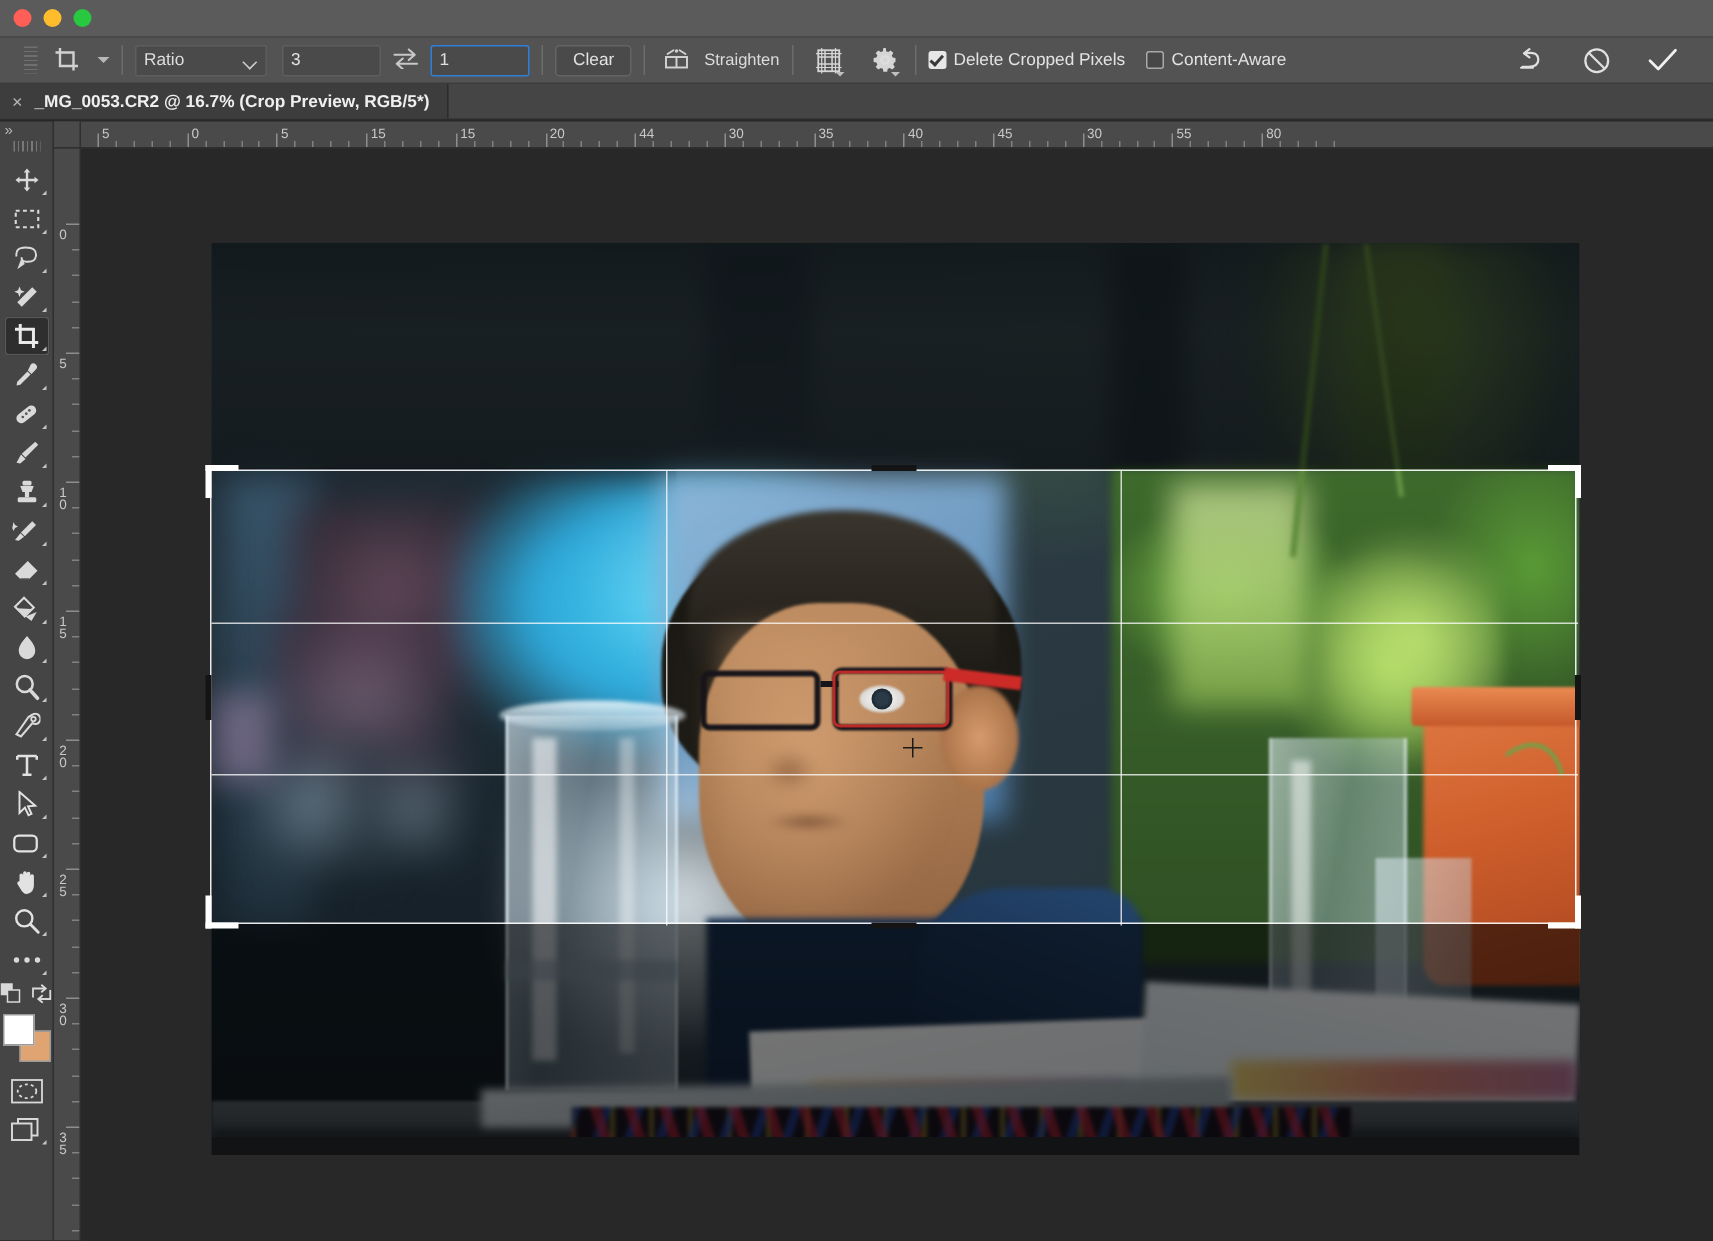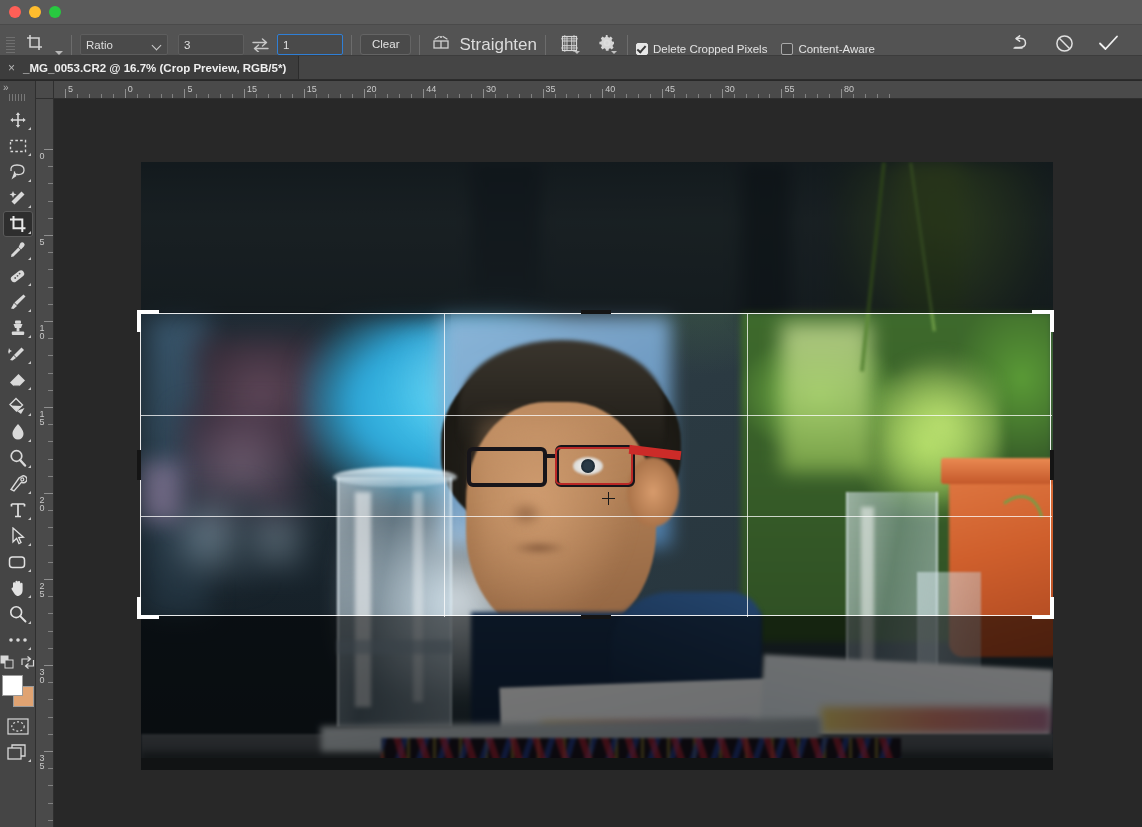--- a/index.html
+++ b/index.html
@@ -27,23 +27,23 @@
   .dot.green { background: #28c840; }
   #app-title {
     position: absolute; left: 0; right: 0; text-align: center;
     color: #e6e6e6; font-size: 13px; letter-spacing: .1px;
   }
 
   
   #optionsbar {
     height: 31px; width: 100%;
     background: #535353;
-    display: flex; align-items: flex-end;
+    display: flex; align-items: center;
     border-bottom: 1px solid #3c3c3c;
-    padding-left: 4px;
+    padding-left: 14px;
     position: relative;
   }
   .grip {
     width: 9px; height: 18px;
     background: repeating-linear-gradient(to bottom,#6f6f6f 0 1px,transparent 1px 3px);
     margin-right: 5px; margin-left: 2px;
   }
   .tool-chip {
     width: 30px; height: 24px;
     display: flex; align-items: center; justify-content: center;
@@ -104,21 +104,21 @@
     display: flex; align-items: center; justify-content: center;
     height: 24px; position: relative; margin: 0 3px;
   }
   .tri-tiny {
     position: absolute; right: -1px; bottom: 1px;
     width: 0; height: 0;
     border-left: 3px solid transparent; border-right: 3px solid transparent;
     border-top: 3px solid #c0c0c0;
   }
   .txt-btn {
-    color: #dcdcdc; font-size: 17px; margin-left: 5px;
+    color: #dcdcdc; font-size: 11px; margin-left: 5px;
   }
   .cbox-row { display: flex; align-items: center; margin-right: 14px; }
   .cbox {
     width: 12px; height: 12px; border-radius: 2px;
     border: 1px solid #a9a9a9; background: #474747;
     margin-right: 5px;
     display: flex; align-items: center; justify-content: center;
   }
   .cbox.checked { background: #e7e7e7; border-color: #e7e7e7; }
   .cbox.checked:after {

